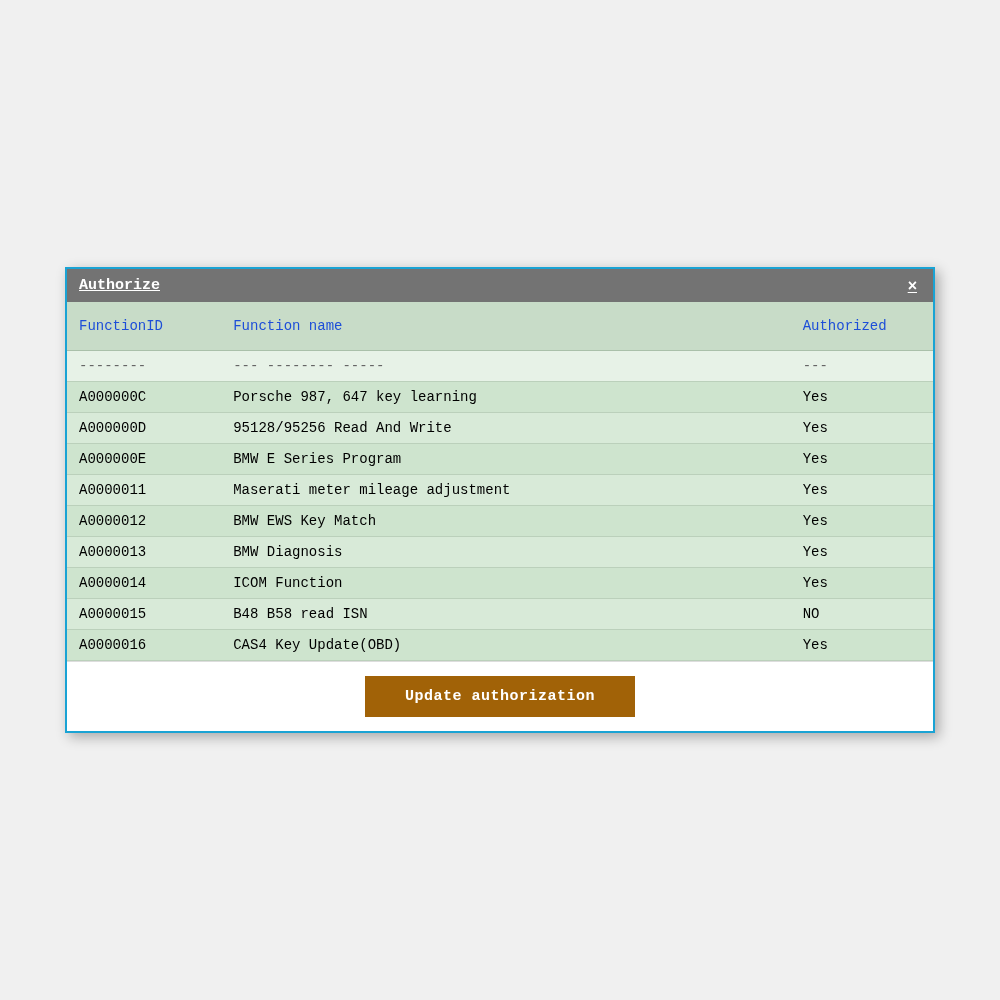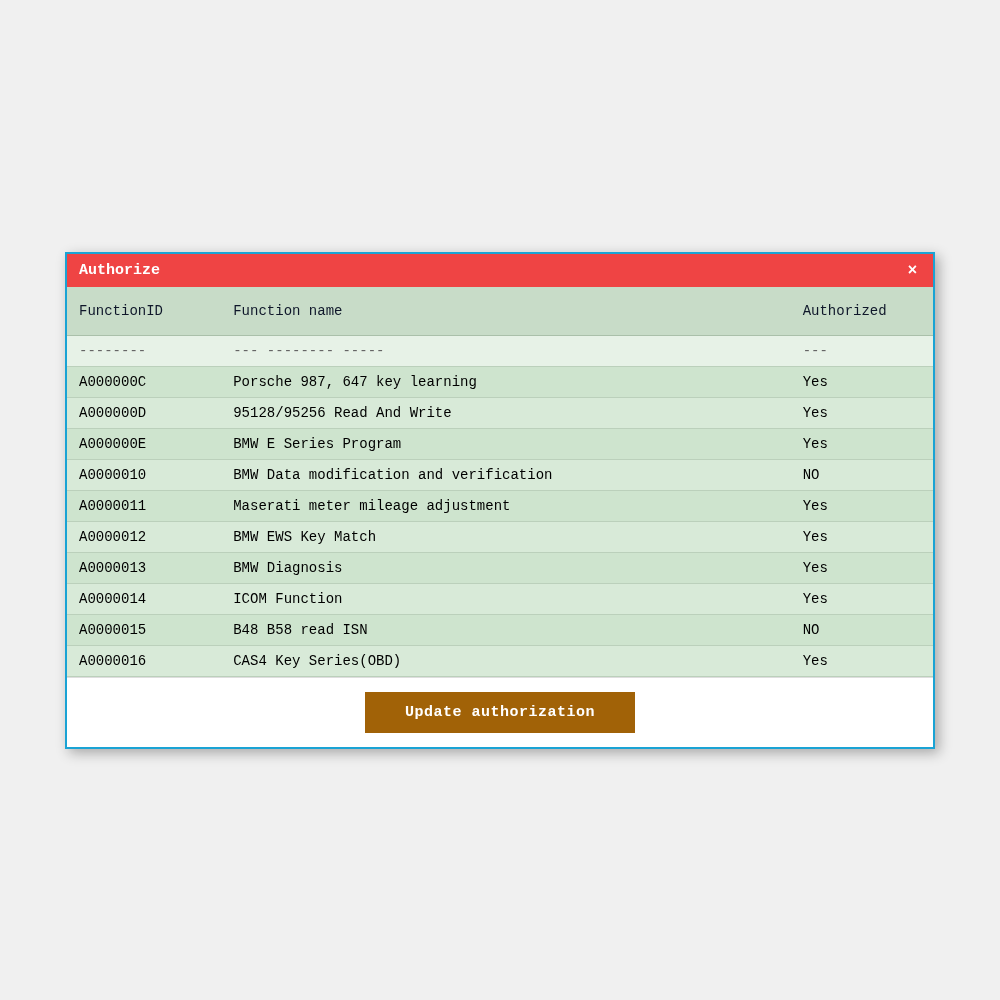--- a/index.html
+++ b/index.html
@@ -28,29 +28,30 @@
     }
 
     .dialog {
       width: 870px;
       background: #ffffff;
       border: 2px solid #1aa3d4;
       box-shadow: 4px 4px 12px rgba(0,0,0,0.3);
     }
 
     .dialog-titlebar {
-      background: #ef4444;
+      background: #737373;
       color: #ffffff;
       padding: 8px 12px;
       display: flex;
-      align-items: flex-start;
+      align-items: flex-end;
       justify-content: space-between;
       font-family: 'Courier New', Courier, monospace;
       font-size: 15px;
       font-weight: bold;
+      text-decoration: underline;
     }
 
     .dialog-close-btn {
       background: none;
       border: none;
       color: #ffffff;
       font-size: 16px;
       font-weight: bold;
       cursor: pointer;
       padding: 0 4px;
@@ -71,21 +72,21 @@
 
     .auth-table thead tr {
       background: #c8dcc8;
     }
 
     .auth-table thead th {
       text-align: left;
       padding: 16px 12px;
       font-weight: normal;
       border-bottom: 1px solid #aac0aa;
-      color: #0f172a;
+      color: #1d4ed8;
     }
 
     .auth-table tbody tr {
       background: #d8ead8;
     }
 
     .auth-table tbody tr:nth-child(even) {
       background: #cee4ce;
     }
 
@@ -169,25 +170,20 @@
                 <td>A000000D</td>
                 <td>95128/95256 Read And Write</td>
                 <td>Yes</td>
               </tr>
               <tr>
                 <td>A000000E</td>
                 <td>BMW E Series Program</td>
                 <td>Yes</td>
               </tr>
               <tr>
-                <td>A0000010</td>
-                <td>BMW Data modification and verification</td>
-                <td>NO</td>
-              </tr>
-              <tr>
                 <td>A0000011</td>
                 <td>Maserati meter mileage adjustment</td>
                 <td>Yes</td>
               </tr>
               <tr>
                 <td>A0000012</td>
                 <td>BMW EWS Key Match</td>
                 <td>Yes</td>
               </tr>
               <tr>
@@ -200,21 +196,21 @@
                 <td>ICOM Function</td>
                 <td>Yes</td>
               </tr>
               <tr>
                 <td>A0000015</td>
                 <td>B48 B58 read ISN</td>
                 <td>NO</td>
               </tr>
               <tr>
                 <td>A0000016</td>
-                <td>CAS4 Key Series(OBD)</td>
+                <td>CAS4 Key Update(OBD)</td>
                 <td>Yes</td>
               </tr>
             </tbody>
         </table>
       </div>
     </div>
 
     <div class="dialog-footer">
       <button class="update-btn">Update authorization</button>
     </div>

